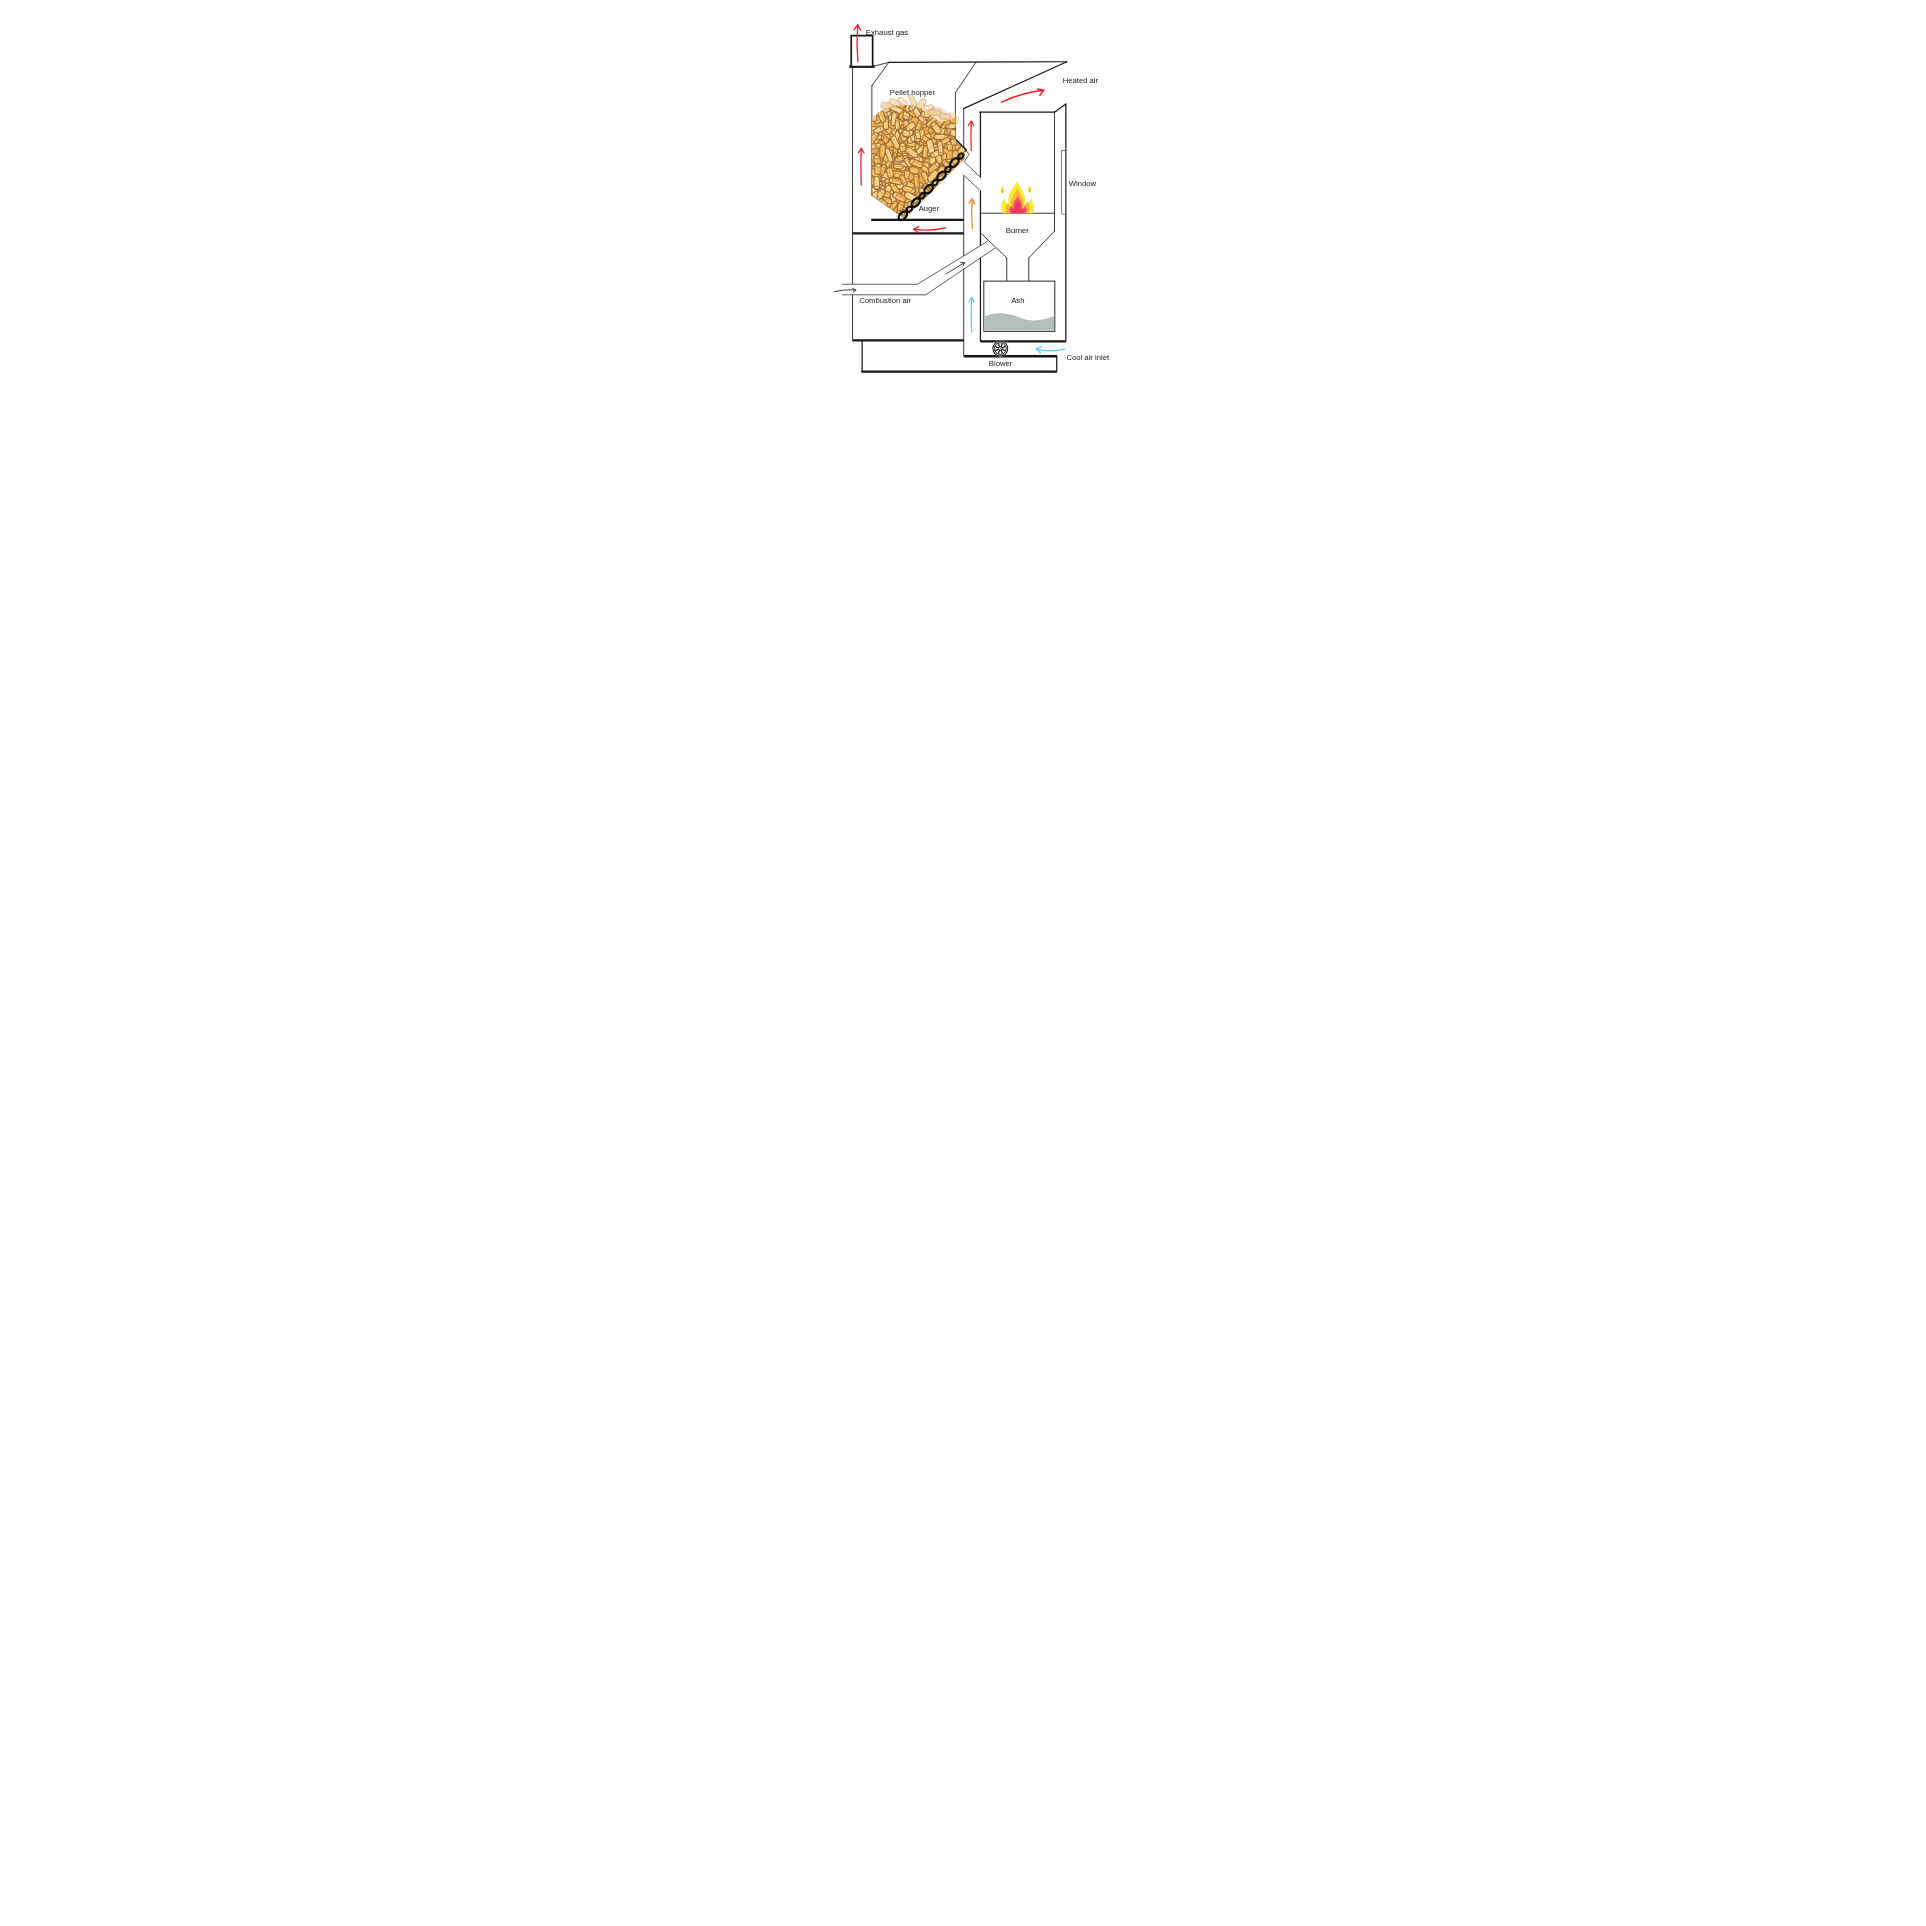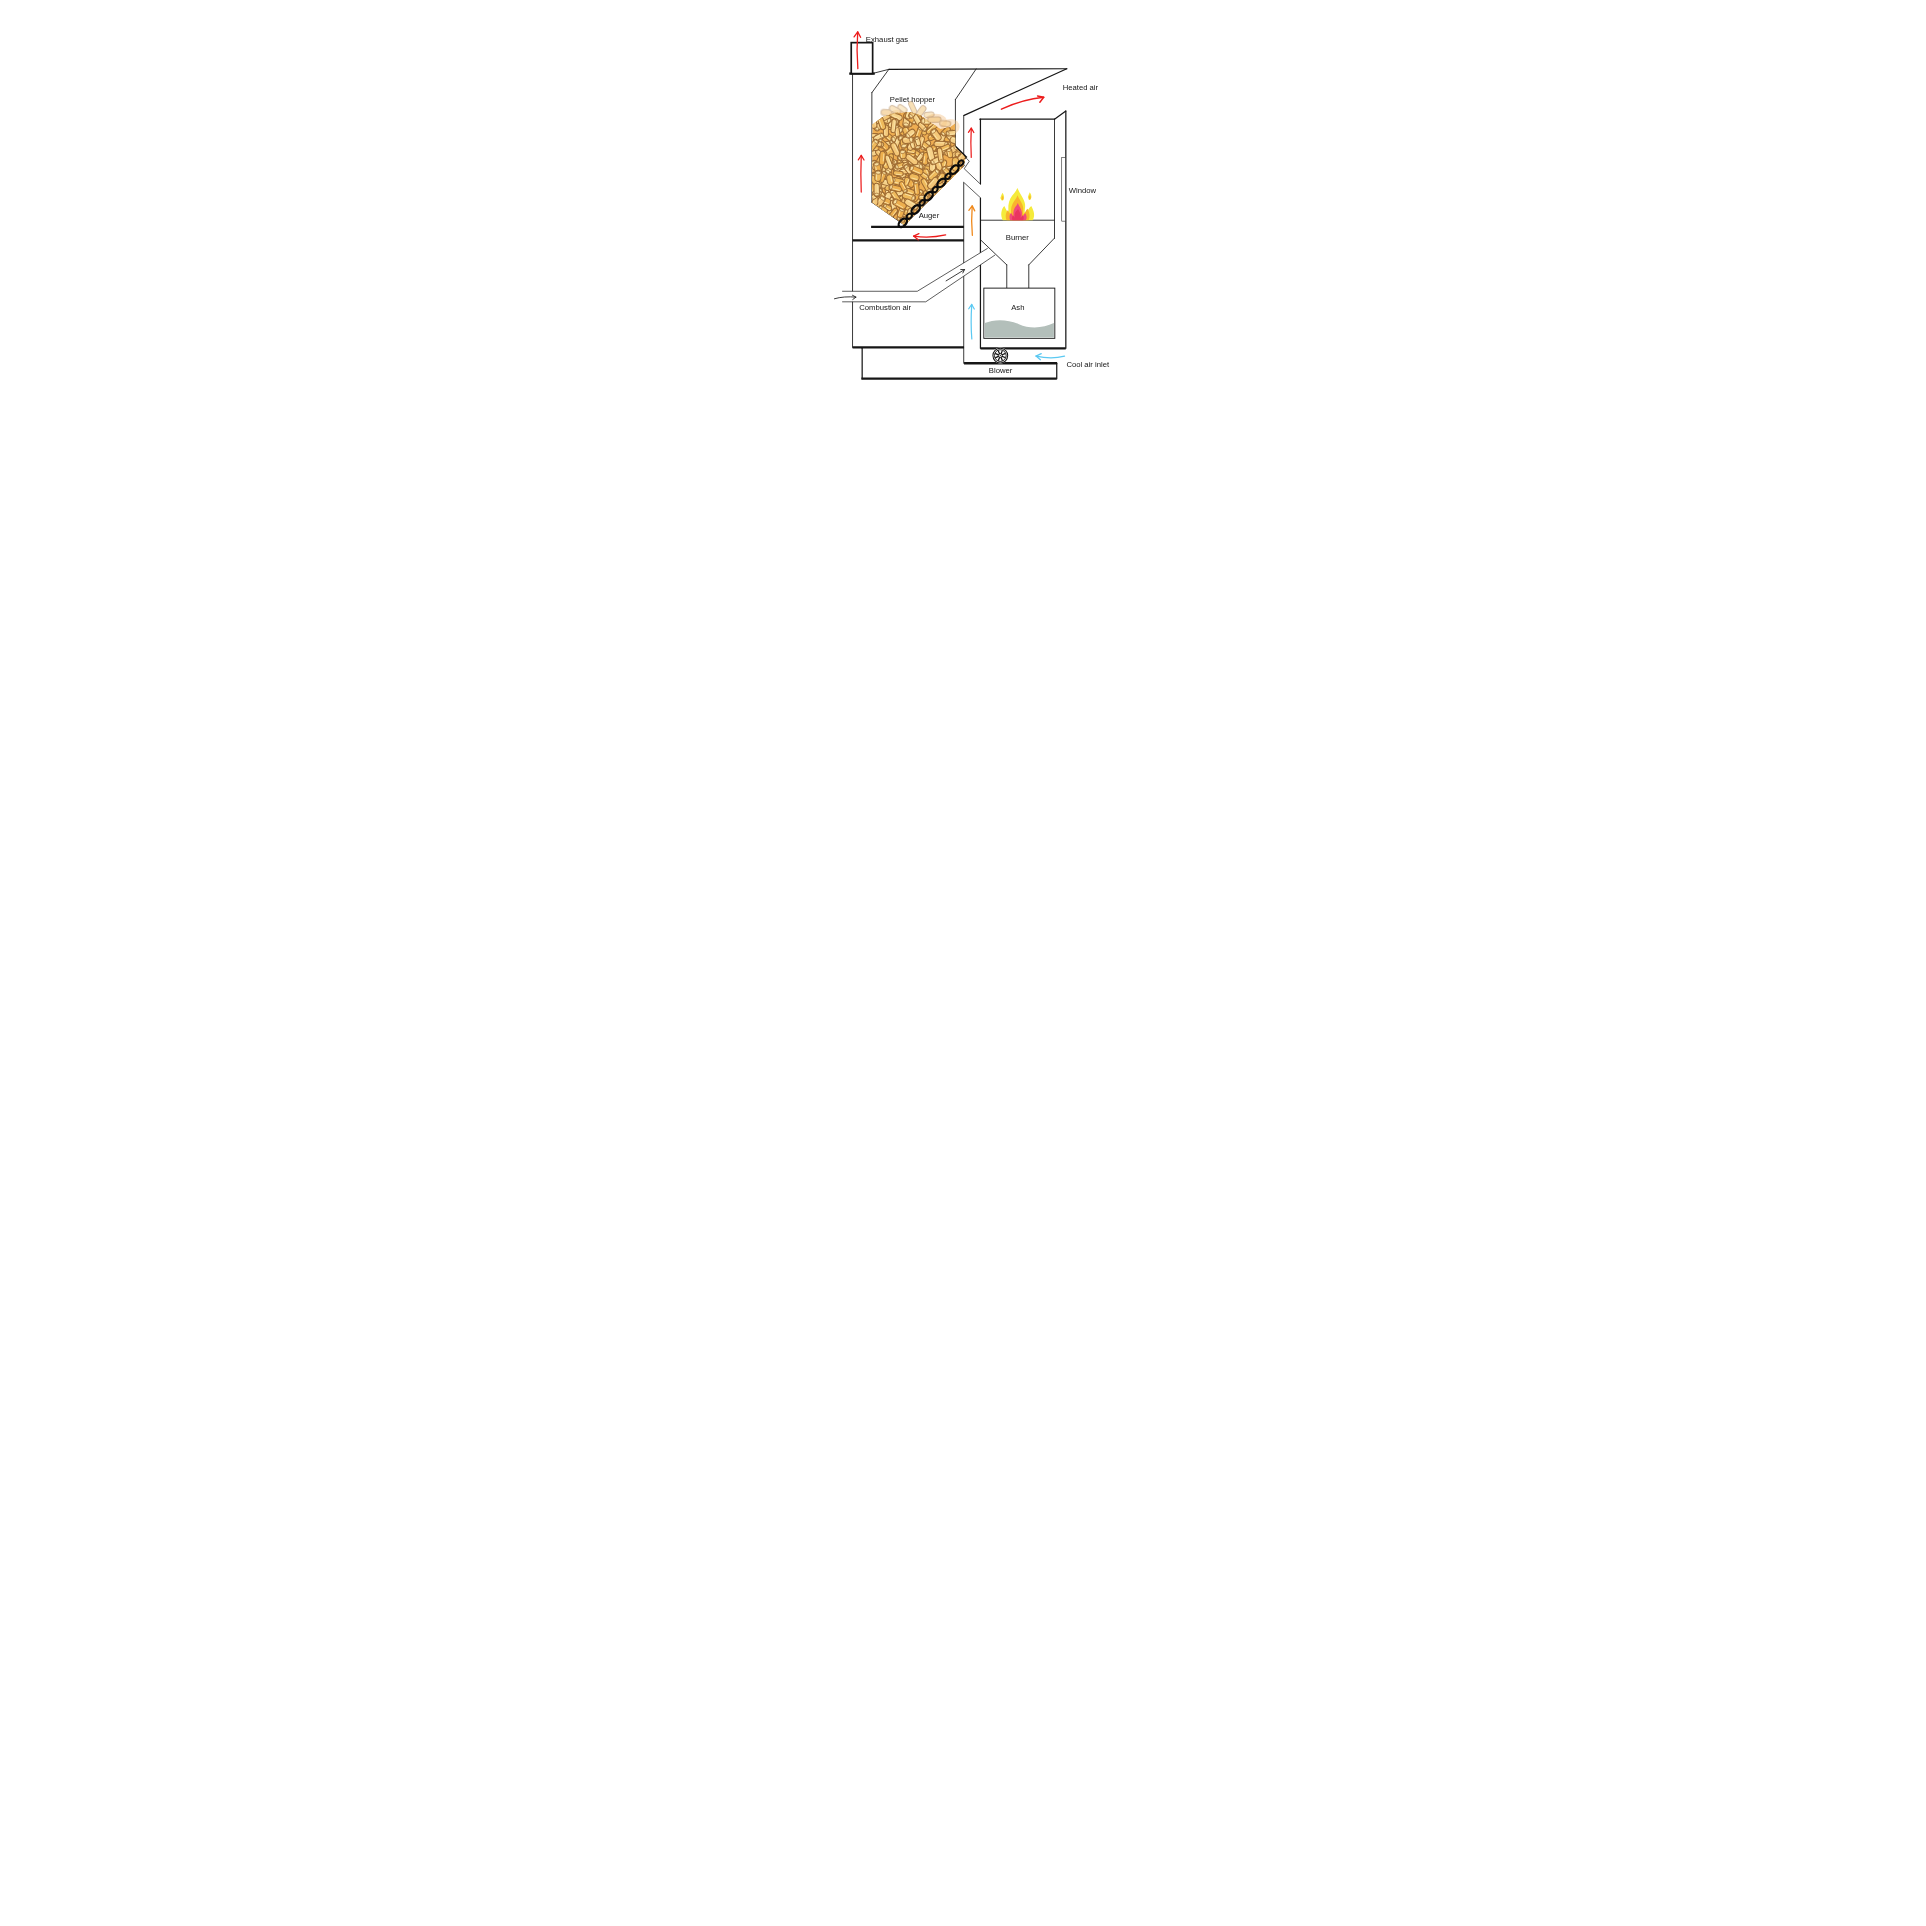--- a/index.html
+++ b/index.html
@@ -1,16 +1,16 @@
 <!DOCTYPE html>
 <html style="font-size:6.2px"><head>
 <meta charset="utf-8">
 <style>
   html,body{margin:0;padding:0;background:#ffffff;}
-  .stage{width:100vw;max-width:385px;margin:12px auto;}
+  .stage{width:100vw;max-width:385px;margin:5px auto;}
   svg{display:block;width:100%;height:auto;background:#ffffff;}
   .lbl{font-family:"Liberation Sans",sans-serif;font-size:100px;fill:#151515;}
   .thin{stroke:#161616;stroke-width:11;fill:none;stroke-linecap:round;}
   .med{stroke:#161616;stroke-width:16;fill:none;stroke-linecap:round;}
   .heavy{stroke:#161616;stroke-width:30;fill:none;stroke-linecap:butt;}
   .whitefill{fill:#ffffff;stroke:none;}
 </style>
 </head>
 <body>
 

